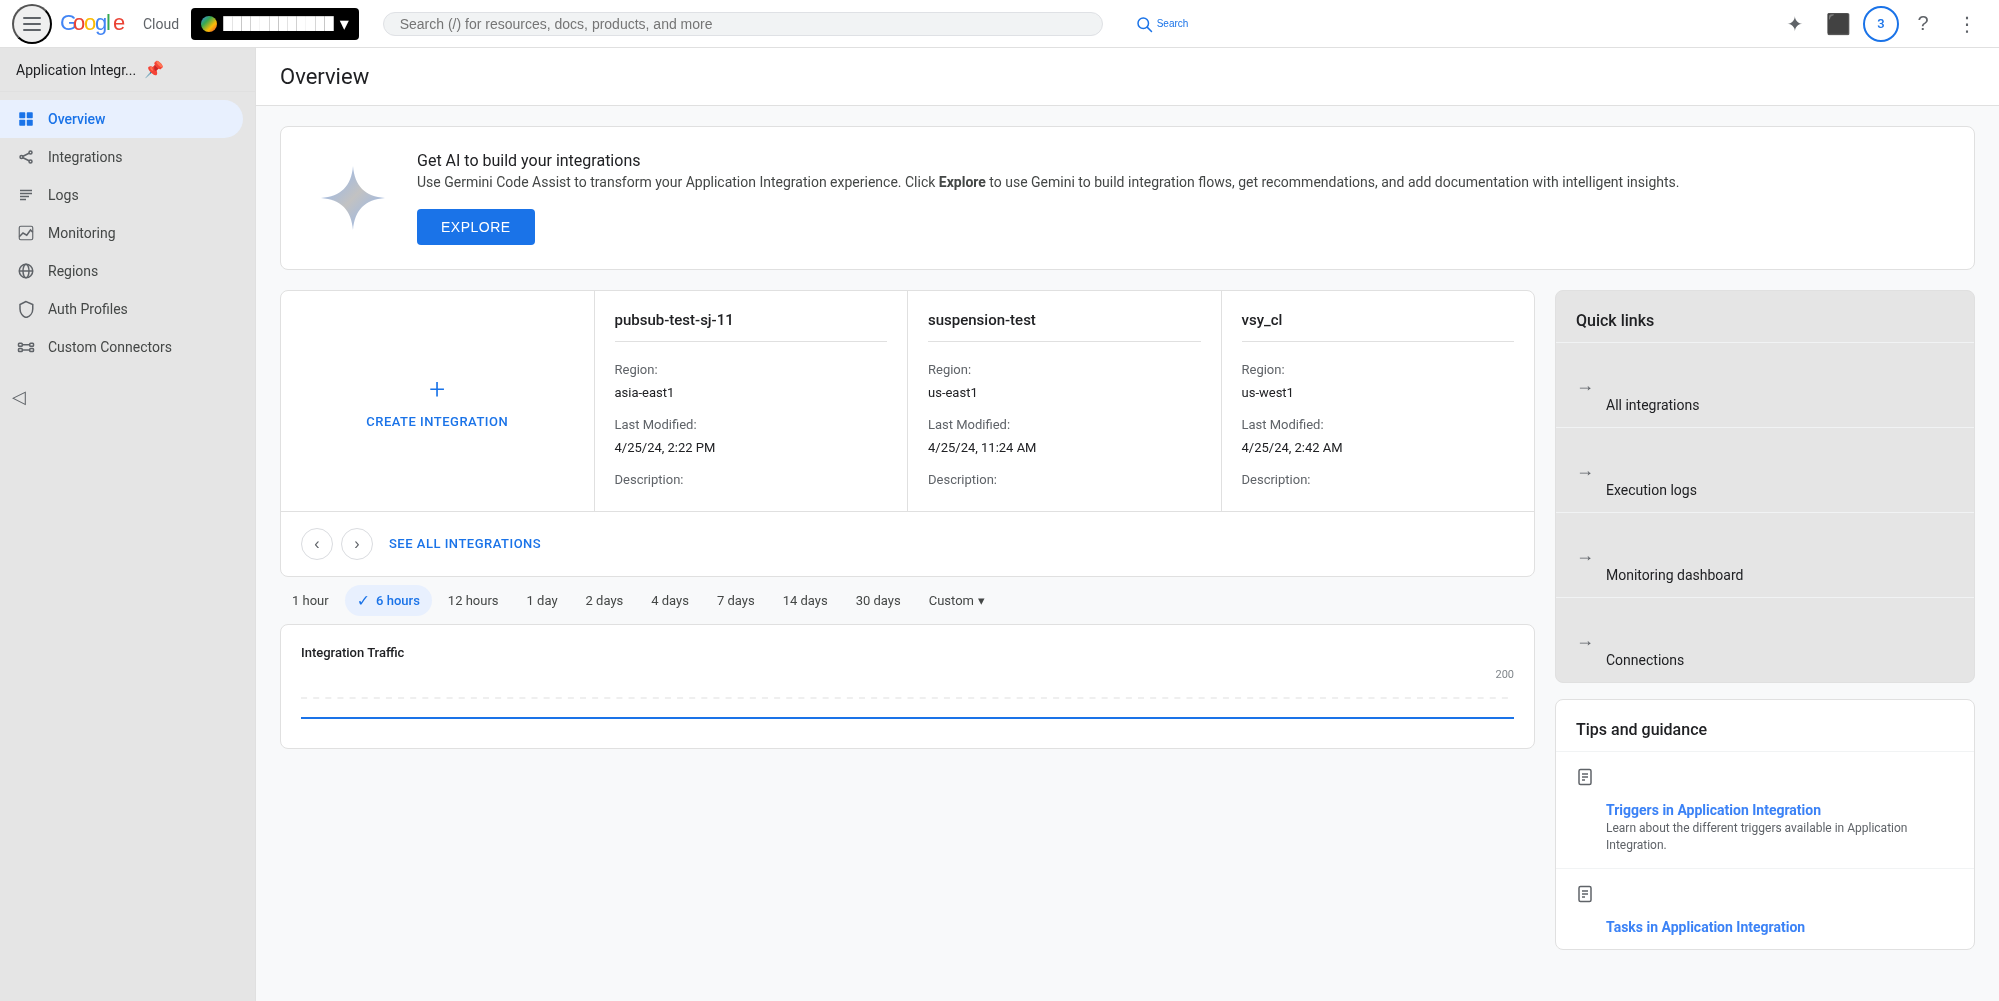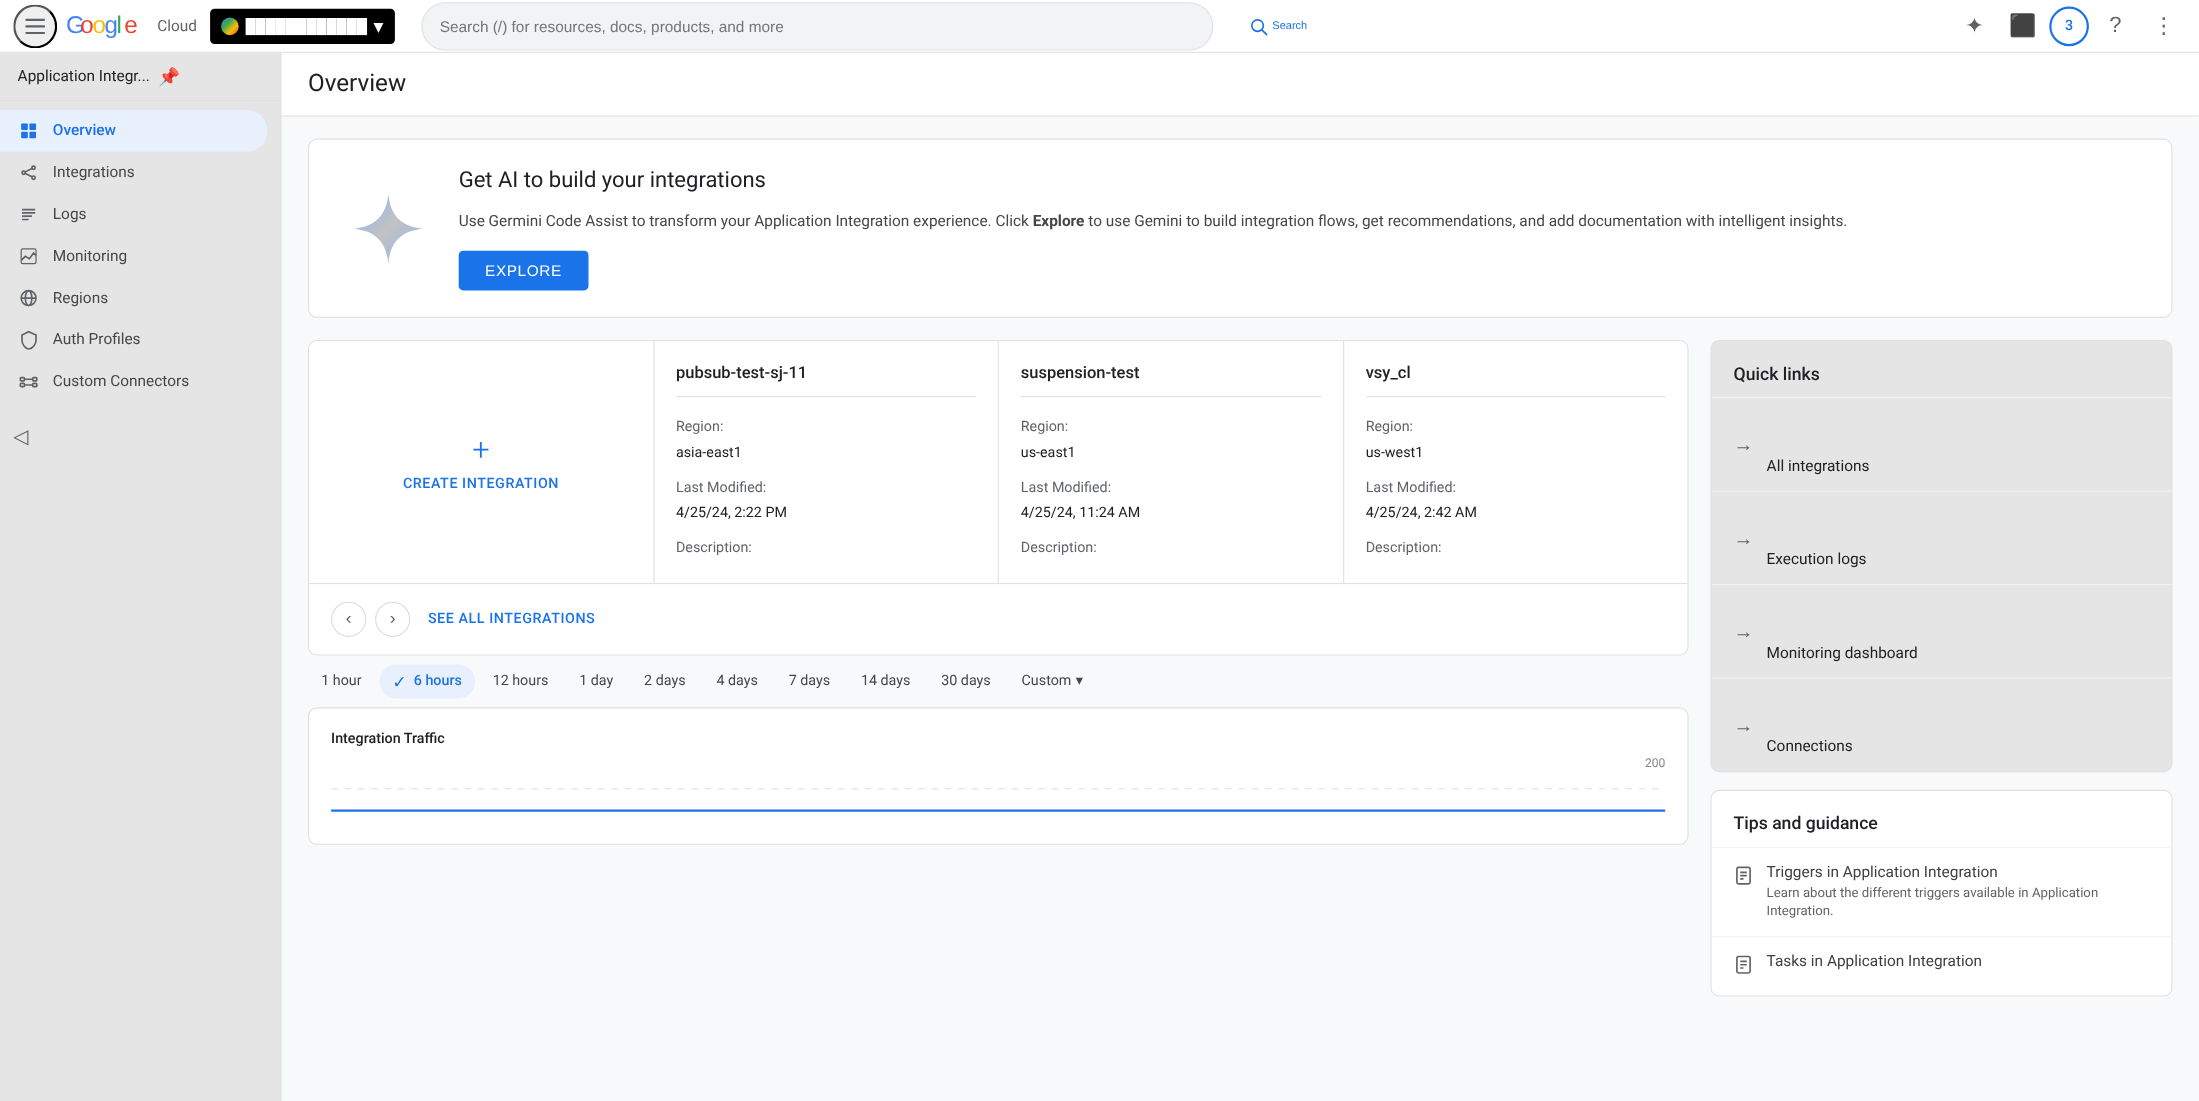--- a/index.html
+++ b/index.html
@@ -8,21 +8,21 @@
     
     .topbar { display: flex; align-items: center; height: 48px; background: #fff; border-bottom: 1px solid #e0e0e0; padding: 0 12px; gap: 8px; flex-shrink: 0; z-index: 10; }
     .topbar-menu-icon { width: 40px; height: 40px; display: flex; align-items: center; justify-content: center; cursor: pointer; border-radius: 50%; }
     .hamburger-icon { display: flex; flex-direction: column; gap: 4px; }
     .hamburger-icon span { display: block; width: 18px; height: 2px; background: #5f6368; border-radius: 1px; }
     .google-logo { display: flex; align-items: center; gap: 4px; margin-right: 4px; }
     .project-selector { display: flex; align-items: center; background: #000; color: #fff; border-radius: 4px; padding: 6px 10px; gap: 6px; cursor: pointer; max-width: 220px; height: 32px; }
     .project-selector-text { font-size: 13px; color: #fff; flex: 1; overflow: hidden; text-overflow: ellipsis; white-space: nowrap; }
     .project-dropdown-icon { color: #fff; font-size: 18px; }
     .search-bar { flex: 1; max-width: 720px; margin: 0 16px; }
-    .search-bar input { width: 100%; height: 44px; border: 1px solid #dfe1e5; border-radius: 24px; padding: 0 16px; font-size: 14px; background: #f1f3f4; outline: none; color: #202124; }
+    .search-bar input { width: 100%; height: 24px; border: 1px solid #dfe1e5; border-radius: 24px; padding: 0 16px; font-size: 14px; background: #f1f3f4; outline: none; color: #202124; }
     .search-button { display: flex; align-items: center; gap: 4px; background: none; border: none; cursor: pointer; color: #1a73e8; font-size: 10px; font-weight: 500; padding: 0 8px; }
     .topbar-right { display: flex; align-items: center; gap: 4px; margin-left: auto; }
     .topbar-icon-btn { width: 40px; height: 40px; display: flex; align-items: center; justify-content: center; cursor: pointer; border-radius: 50%; border: none; background: none; color: #5f6368; font-size: 20px; }
     .notification-circle { width: 36px; height: 36px; border-radius: 50%; border: 2px solid #1a73e8; display: flex; align-items: center; justify-content: center; cursor: pointer; }
     .notification-circle span { font-size: 13px; font-weight: 500; color: #1a73e8; }
 
     
     .main-layout { display: flex; flex: 1; overflow: hidden; }
 
     
@@ -40,21 +40,21 @@
     
     .content { flex: 1; overflow-y: auto; padding: 0; background: #f8f9fa; }
     .page-header { padding: 16px 24px; font-size: 22px; font-weight: 400; color: #202124; background: #fff; border-bottom: 1px solid #e0e0e0; }
 
     .content-body { padding: 20px 24px; display: flex; flex-direction: column; gap: 20px; }
 
     
     .ai-banner { background: #fff; border: 1px solid #e0e0e0; border-radius: 8px; padding: 24px 32px; display: flex; align-items: center; gap: 24px; }
     .gemini-star { width: 80px; height: 80px; flex-shrink: 0; }
     .ai-banner-content { flex: 1; }
-    .ai-banner-title { font-size: 20px; font-weight: 400; color: #202124; margin-bottom: 16px; }
+    .ai-banner-title { font-size: 16px; font-weight: 400; color: #202124; margin-bottom: 2px; }
     .ai-banner-desc { font-size: 14px; color: #444746; line-height: 1.5; }
     .explore-btn { background: #1a73e8; color: #fff; border: none; border-radius: 4px; padding: 10px 24px; font-size: 14px; font-weight: 500; cursor: pointer; margin-top: 16px; letter-spacing: 0.5px; }
 
     
     .integrations-section { background: #fff; border: 1px solid #e0e0e0; border-radius: 8px; padding: 0; overflow: hidden; }
     .integrations-cards { display: flex; gap: 0; }
     .integration-card { flex: 1; min-width: 200px; border-right: 1px solid #e0e0e0; padding: 20px; }
     .integration-card:last-child { border-right: none; }
     .create-card { display: flex; flex-direction: column; align-items: center; justify-content: center; cursor: pointer; min-height: 200px; }
     .create-plus { font-size: 28px; color: #1a73e8; font-weight: 300; margin-bottom: 8px; }
@@ -89,21 +89,21 @@
     .quick-links-title { font-size: 16px; font-weight: 500; color: #202124; padding: 20px 20px 12px; }
     .quick-link-item { display: flex; align-items: center; gap: 12px; padding: 14px 20px; border-top: 1px solid #f1f3f4; cursor: pointer; }
     .arrow-icon { color: #5f6368; font-size: 18px; }
     .quick-link-text { font-size: 14px; color: #202124; margin-top: 40px; }
 
     
     .tips-section { background: #fff; border: 1px solid #e0e0e0; border-radius: 8px; overflow: hidden; margin-top: 16px; }
     .tips-title { font-size: 16px; font-weight: 500; color: #202124; padding: 20px 20px 12px; }
     .tip-item { display: flex; align-items: flex-start; gap: 12px; padding: 14px 20px; border-top: 1px solid #f1f3f4; cursor: pointer; }
     .tip-icon { color: #5f6368; font-size: 18px; flex-shrink: 0; margin-top: 2px; }
-    .tip-content .tip-title { font-size: 14px; color: #404040; font-weight: 400; }
+    .tip-content .tip-title { font-size: 14px; color: #3b82f6; font-weight: 700; margin-top: 36px; }
     .tip-content .tip-desc { font-size: 12px; color: #5f6368; margin-top: 2px; line-height: 1.4; }
 
     
     .main-content-row { display: flex; gap: 20px; }
     .main-content-left { flex: 1; min-width: 0; }
 
     
     .gemini-svg { width: 80px; height: 80px; }
   </style>
 </head>

